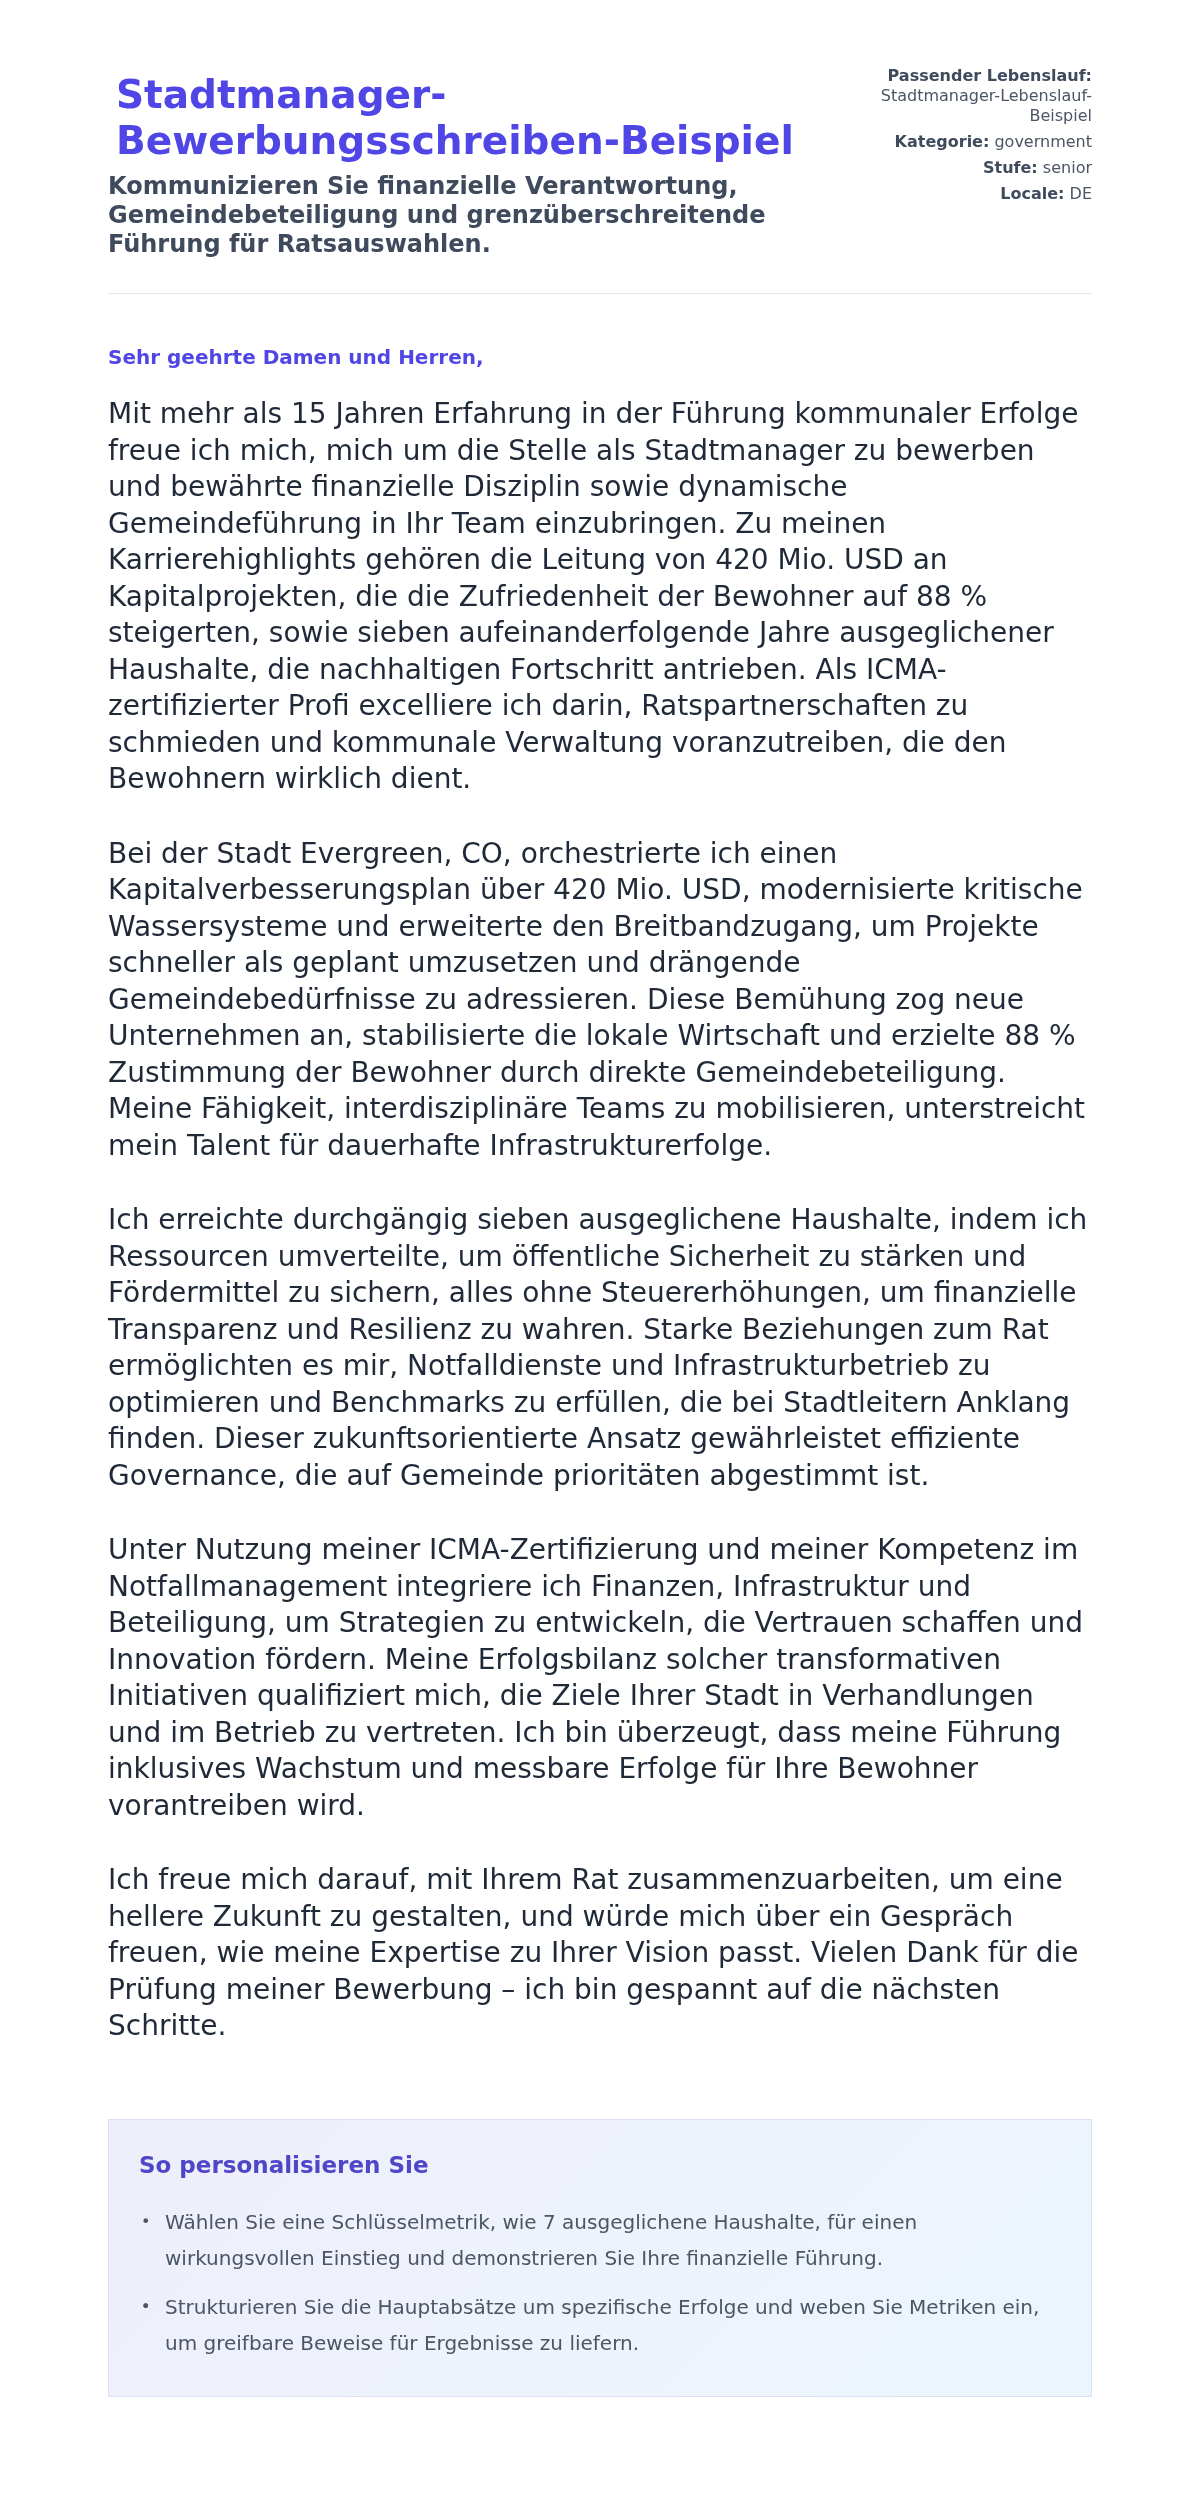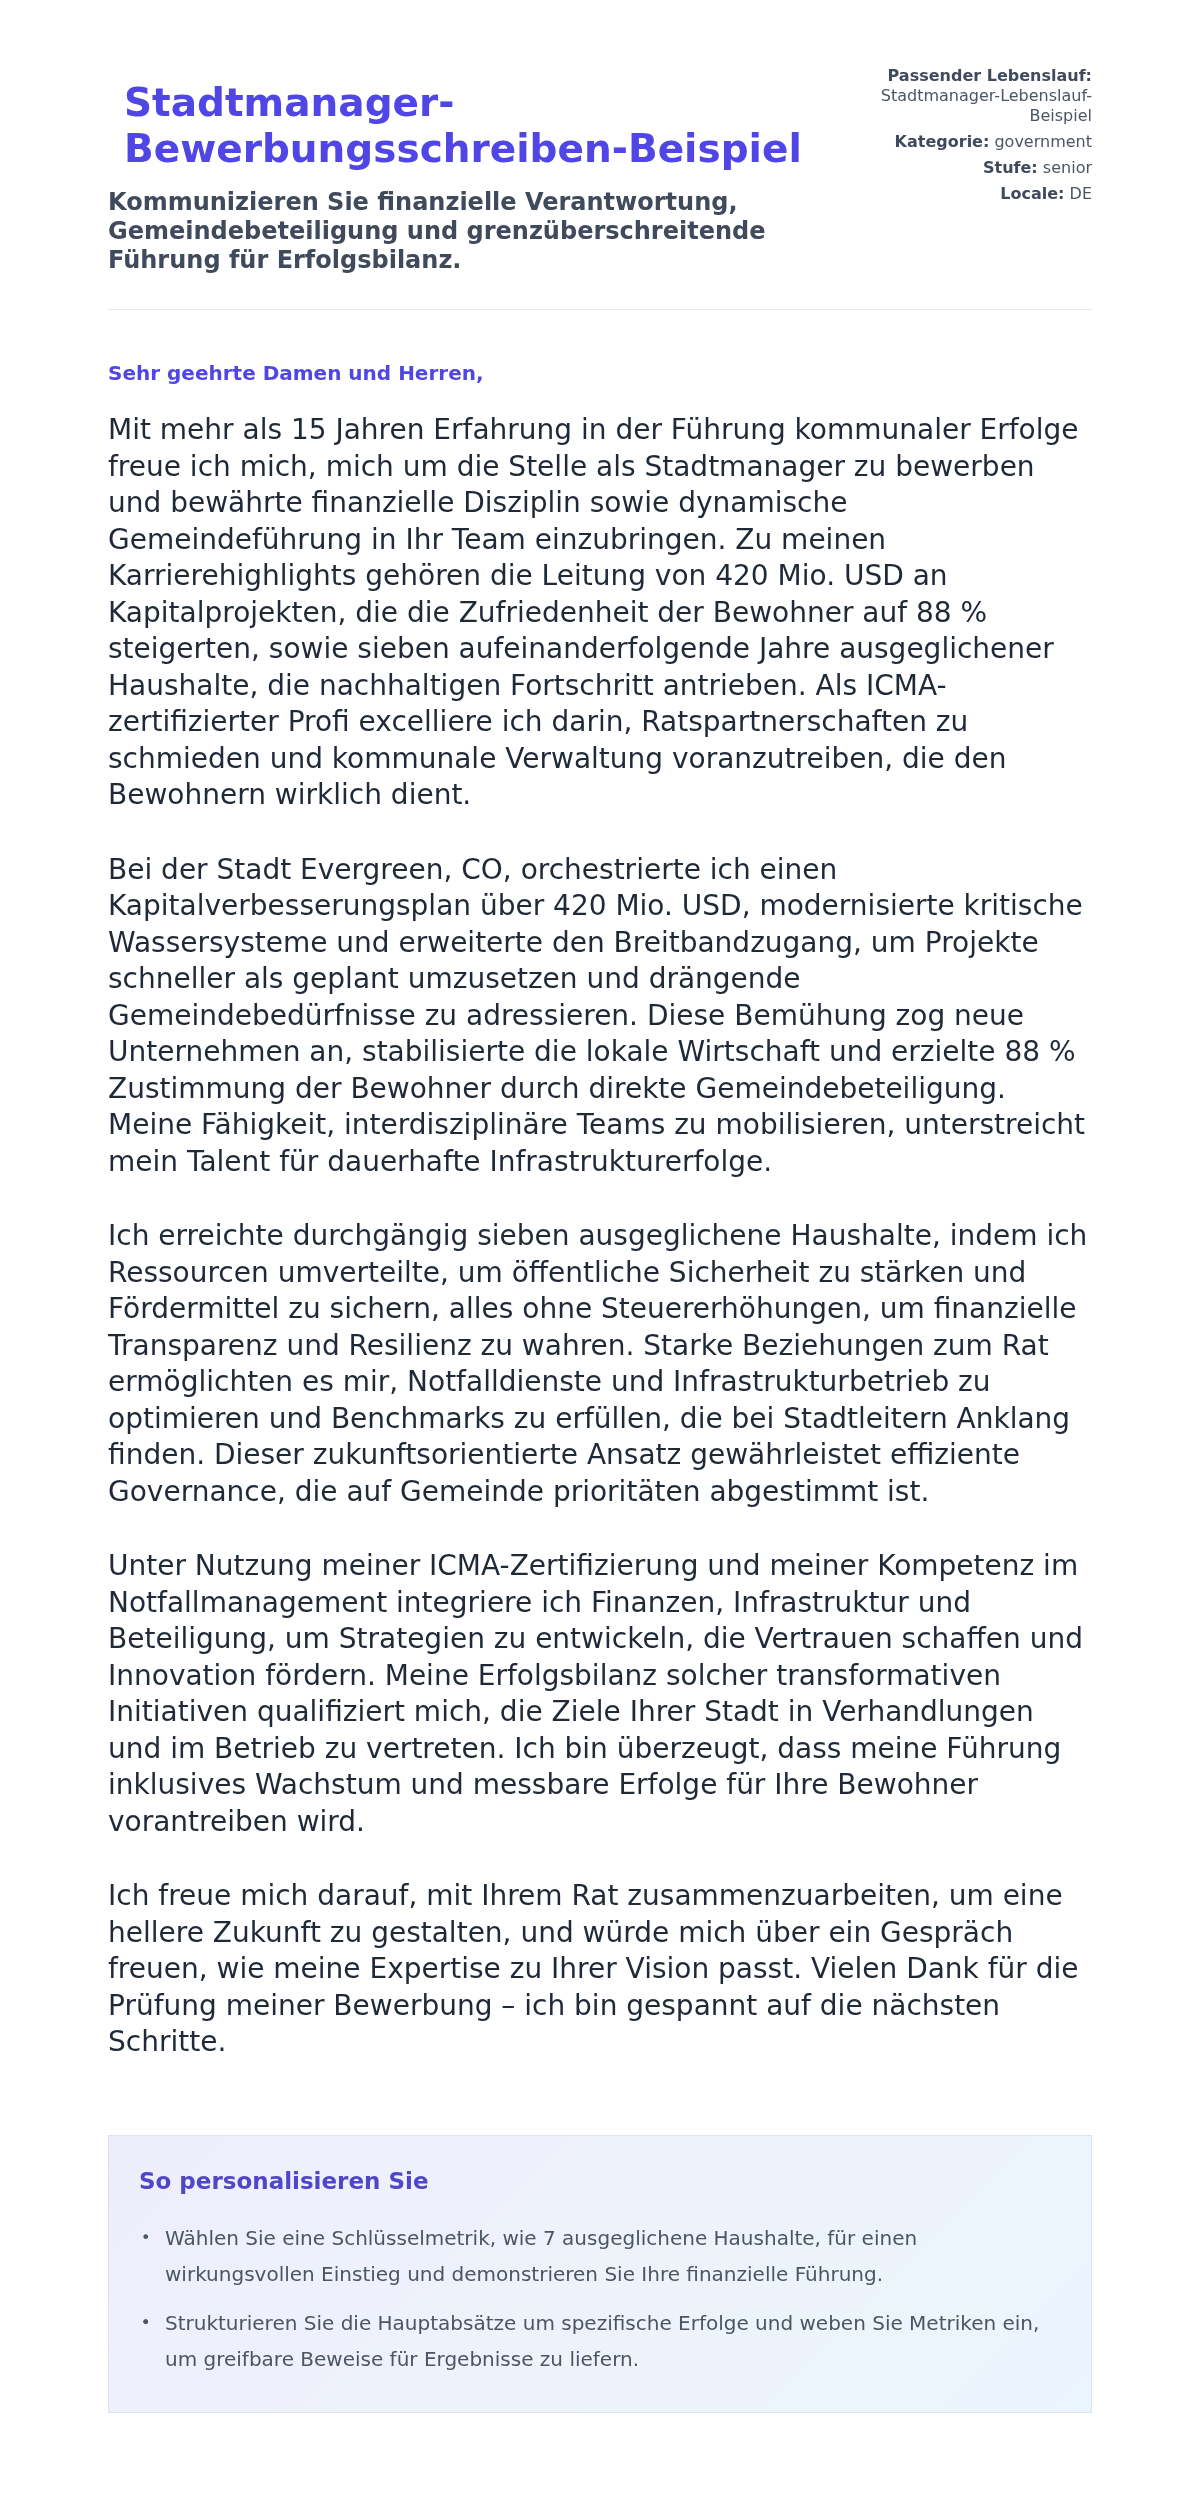--- a/index.html
+++ b/index.html
@@ -22,21 +22,21 @@
       display: flex;
       justify-content: space-between;
       align-items: flex-start;
       padding-bottom: 34px;
       border-bottom: 1px solid #e5e7eb;
     }
     .header-left {
       width: 760px;
     }
     .title {
-      margin: 16px;
+      margin: 8px;
       font-size: 39px;
       line-height: 46px;
       font-weight: bold;
       color: #4f46e5;
     }
     .subtitle {
       margin: 2px 0 0 0;
       font-size: 24px;
       line-height: 29px;
       font-weight: bold;
@@ -145,21 +145,21 @@
     }
   </style>
 </head>
 <body>
 
 <div class="page">
 
   <header class="header">
     <div class="header-left">
       <h1 class="title">Stadtmanager-Bewerbungsschreiben-Beispiel</h1>
-      <h2 class="subtitle">Kommunizieren Sie finanzielle Verantwortung, Gemeindebeteiligung und grenzüberschreitende Führung für Erfolgsbilanz.</h2>
+      <h2 class="subtitle">Kommunizieren Sie finanzielle Verantwortung, Gemeindebeteiligung und grenzüberschreitende Führung für Ratsauswahlen.</h2>
     </div>
     <div class="meta">
       <div class="meta-row">
         <div class="meta-label">Passender Lebenslauf:</div>
         <div class="meta-value">Stadtmanager-Lebenslauf-Beispiel</div>
       </div>
       <div class="meta-row">
         <span class="meta-label">Kategorie:</span>
         <span class="meta-value">government</span>
       </div>

